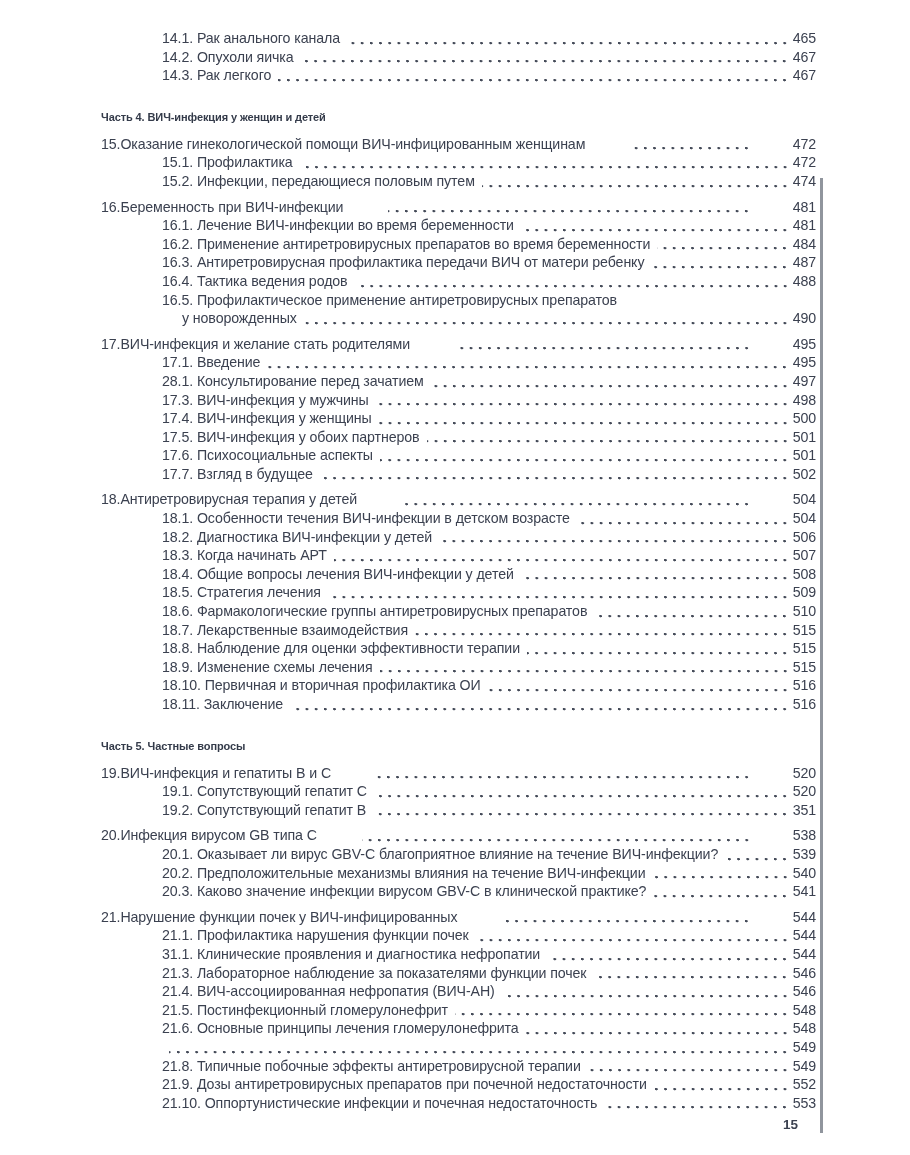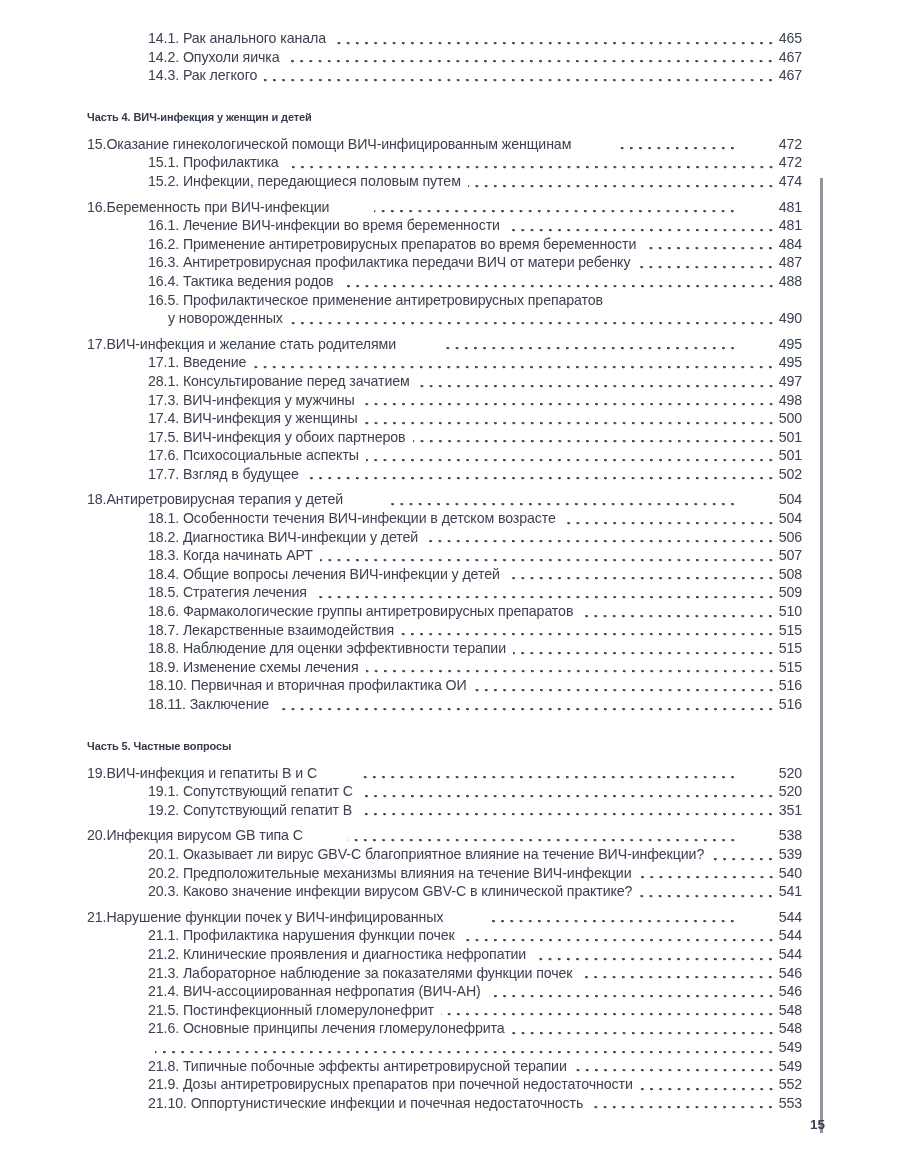--- a/index.html
+++ b/index.html
@@ -14,21 +14,21 @@
     font-family: "Liberation Sans", "DejaVu Sans", sans-serif;
     overflow: hidden;
   }
   .page {
     position: absolute;
     inset: 0;
     background: #ffffff;
   }
   .toc {
     position: absolute;
-    left: 87px;
+    left: 101px;
     top: 29px;
     width: 715px;
   }
   .row {
     display: flex;
     align-items: baseline;
     line-height: 18.6px;
     font-size: 14.2px;
     color: #3b4150;
     letter-spacing: -0.1px;
@@ -59,21 +59,21 @@
   .edge-line {
     position: absolute;
     left: 820px;
     top: 178px;
     width: 3px;
     height: 955px;
     background: #90959d;
   }
   .footer {
     position: absolute;
-    left: 102px;
+    left: 75px;
     top: 1117px;
     width: 723px;
     text-align: right;
     font-size: 13.5px;
     font-weight: 600;
     color: #3b4150;
   }
 </style>
 </head>
 <body>
@@ -291,21 +291,21 @@
     <span class="title">21.Нарушение функции почек у ВИЧ-инфицированных</span>
     <span class="leader"></span>
     <span class="pagenum">544</span>
   </div>
       <div class="row sub">
     <span class="title">21.1. Профилактика нарушения функции почек</span>
     <span class="leader"></span>
     <span class="pagenum">544</span>
   </div>
       <div class="row sub">
-    <span class="title">21.2. Клинические проявления и диагностика нефропатии</span>
+    <span class="title">31.1. Клинические проявления и диагностика нефропатии</span>
     <span class="leader"></span>
     <span class="pagenum">544</span>
   </div>
       <div class="row sub">
     <span class="title">21.3. Лабораторное наблюдение за показателями функции почек</span>
     <span class="leader"></span>
     <span class="pagenum">546</span>
   </div>
       <div class="row sub">
     <span class="title">21.4. ВИЧ-ассоциированная нефропатия (ВИЧ-АН)</span>

